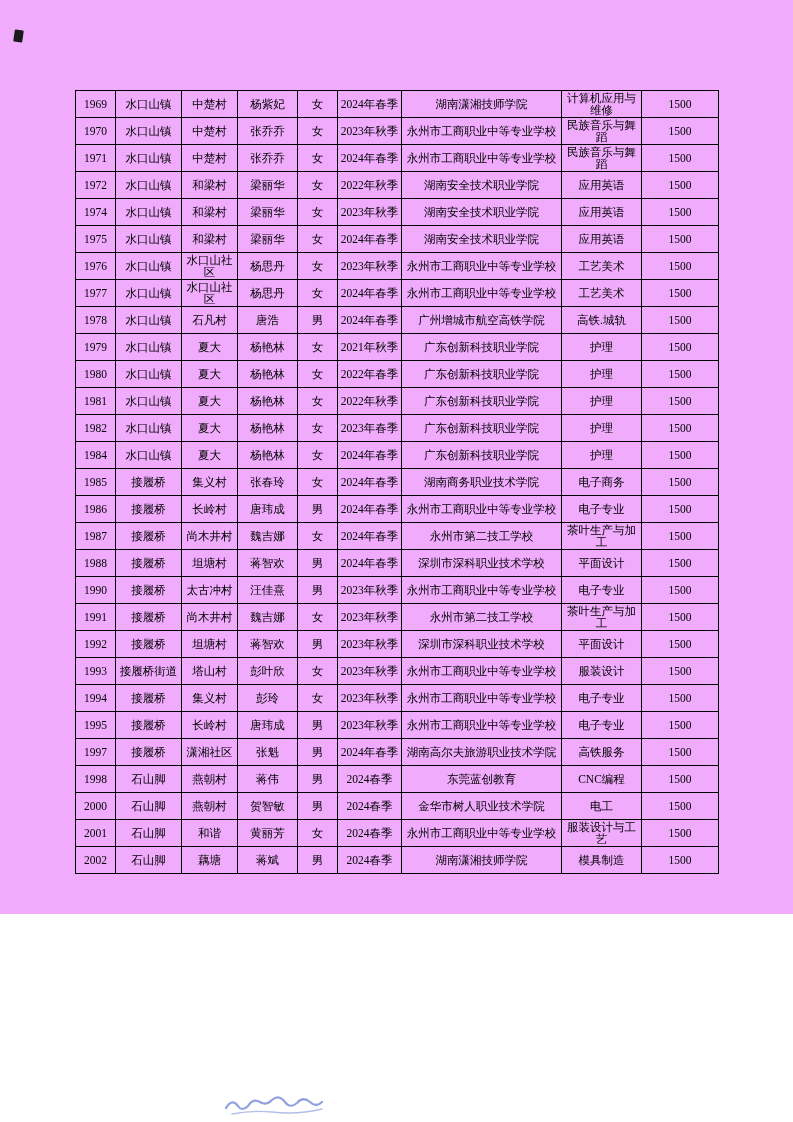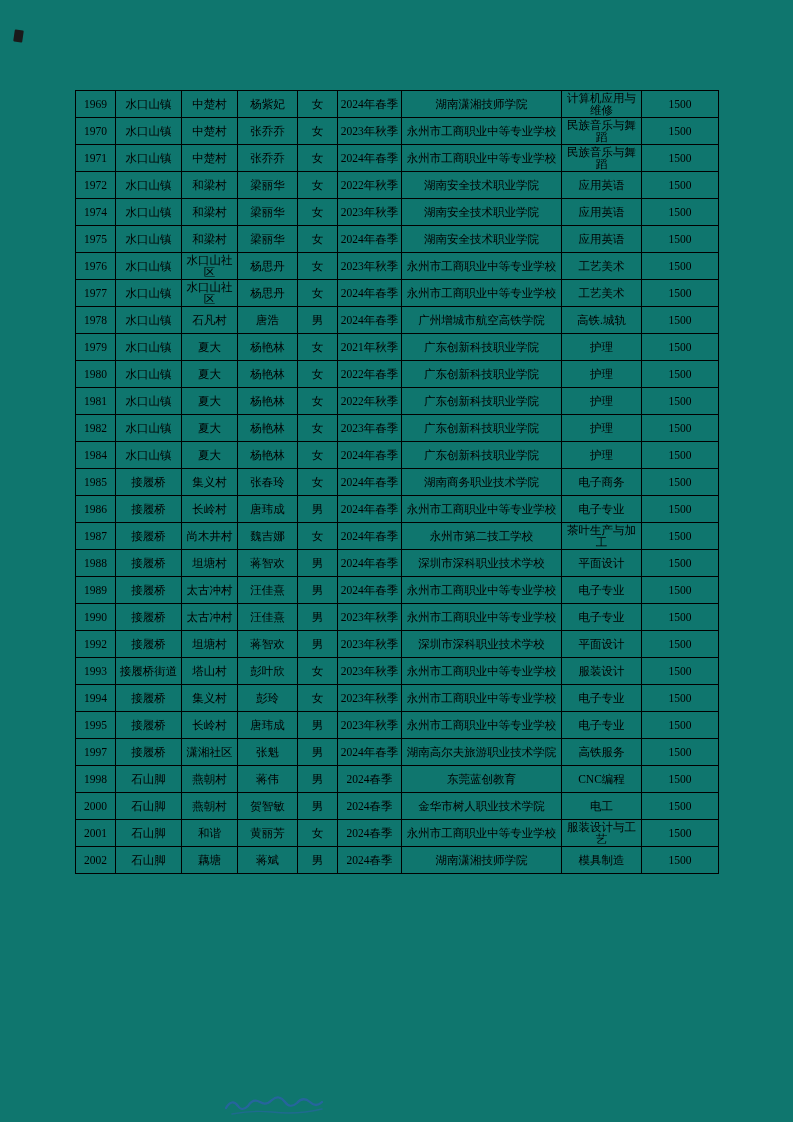--- a/index.html
+++ b/index.html
@@ -1,21 +1,21 @@
 <!DOCTYPE html>
 <html><head>
 <meta charset="utf-8">
 <style>
   html,body{margin:0;padding:0;}
   body{
     width:793px;height:1122px;position:relative;background:#ffffff;
     font-family:"Liberation Serif","DejaVu Serif",serif;color:#000;
     overflow:hidden;
   }
-  .sheet{position:absolute;left:0;top:0;width:793px;height:1122px;background:#0f766e;text-decoration:underline;}
+  .sheet{position:absolute;left:0;top:0;width:793px;height:914px;background:#f0abfc;text-decoration:underline;}
   table.grid{
     position:absolute;left:75px;top:90px;width:643px;
     border-collapse:collapse;table-layout:fixed;
   }
   table.grid td{
     border:1px solid #000;
     font-size:11.5px;line-height:12.5px;
     text-align:center;vertical-align:middle;
     padding:0 2px;height:26px;
   }
@@ -569,71 +569,71 @@
           </td>
           <td>
             <div class="c">平面设计</div>
           </td>
           <td>
             <div class="c">1500</div>
           </td>
         </tr>
         <tr>
           <td>
-            <div class="c">1989</div>
+            <div class="c">1990</div>
           </td>
           <td>
             <div class="c">接履桥</div>
           </td>
           <td>
             <div class="c">太古冲村</div>
           </td>
           <td>
             <div class="c">汪佳熹</div>
           </td>
           <td>
             <div class="c">男</div>
           </td>
           <td>
-            <div class="c">2024年春季</div>
+            <div class="c">2023年秋季</div>
           </td>
           <td>
             <div class="c">永州市工商职业中等专业学校</div>
           </td>
           <td>
             <div class="c">电子专业</div>
           </td>
           <td>
             <div class="c">1500</div>
           </td>
         </tr>
         <tr>
           <td>
-            <div class="c">1990</div>
+            <div class="c">1991</div>
           </td>
           <td>
             <div class="c">接履桥</div>
           </td>
           <td>
-            <div class="c">太古冲村</div>
-          </td>
-          <td>
-            <div class="c">汪佳熹</div>
-          </td>
-          <td>
-            <div class="c">男</div>
+            <div class="c">尚木井村</div>
+          </td>
+          <td>
+            <div class="c">魏吉娜</div>
+          </td>
+          <td>
+            <div class="c">女</div>
           </td>
           <td>
             <div class="c">2023年秋季</div>
           </td>
           <td>
-            <div class="c">永州市工商职业中等专业学校</div>
-          </td>
-          <td>
-            <div class="c">电子专业</div>
+            <div class="c">永州市第二技工学校</div>
+          </td>
+          <td>
+            <div class="c">茶叶生产与加工</div>
           </td>
           <td>
             <div class="c">1500</div>
           </td>
         </tr>
         <tr>
           <td>
             <div class="c">1992</div>
           </td>
           <td>

